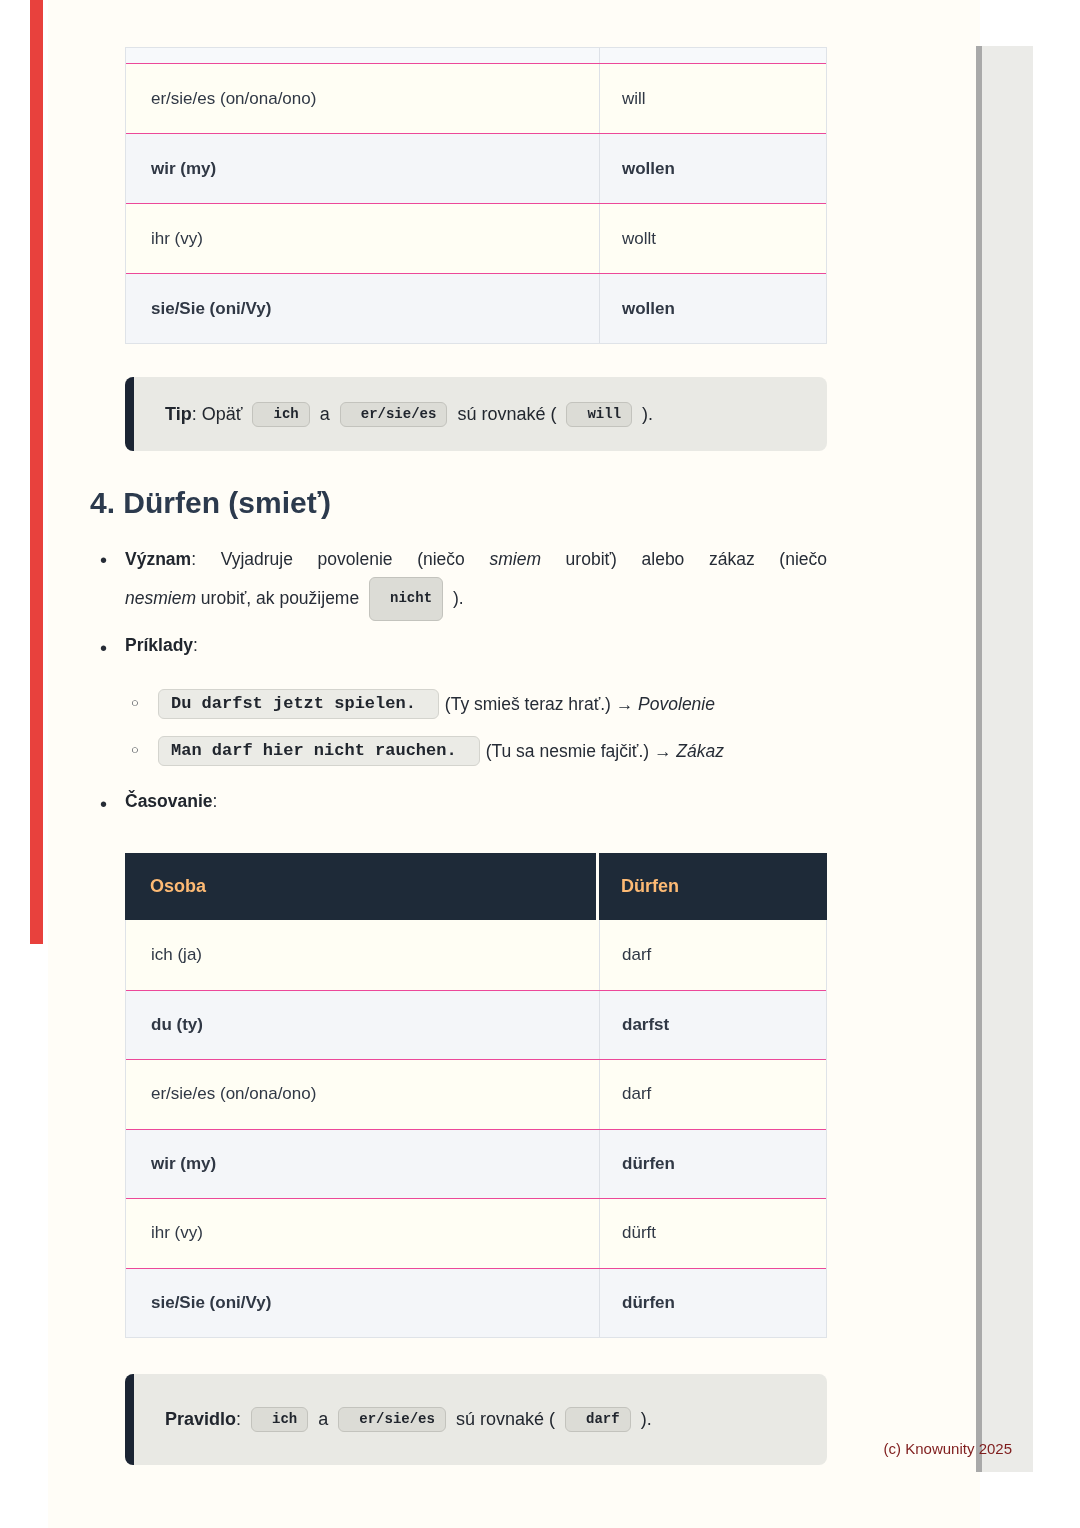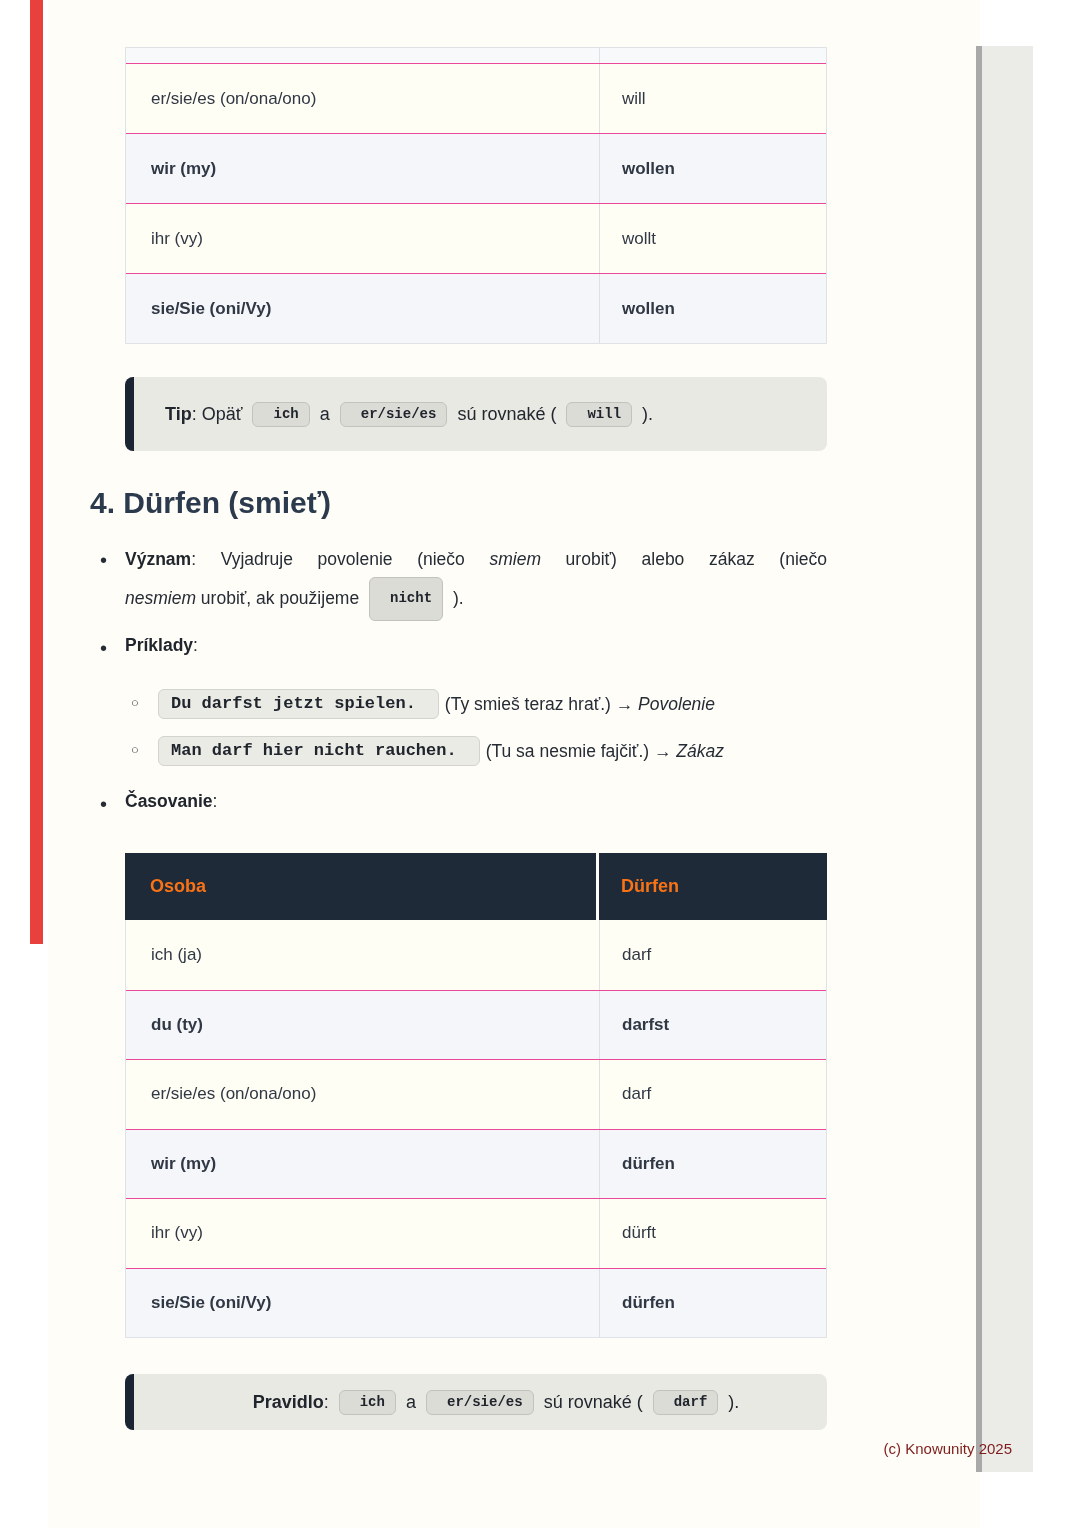--- a/index.html
+++ b/index.html
@@ -40,21 +40,21 @@
   .t-row.first { border-top:none; }
   .cell-l { width:474px; align-self:stretch; display:flex; align-items:center;
             padding-left:25px; box-sizing:border-box; border-right:1px solid #dde1e7; }
   .cell-r { flex:1; padding-left:22px; }
   .bg-warm { background:#fffef4; }
   .bg-cool { background:#f4f6f9;font-weight:bold; }
   .sliver  { height:15px; background:#f7f9fb; }
   .h70 { height:70px; }
   .h695 { height:69.5px; }
 
-  .thead { display:flex; height:67px; font-size:18px; font-weight:bold; color:#f97316; }
+  .thead { display:flex; height:67px; font-size:18px; font-weight:bold; color:#fdba74; }
   .thead .hcell-l {
     width:474px; background:#1e2a38; display:flex; align-items:center;
     padding-left:25px; box-sizing:border-box; border-right:3px solid #fffdf7;
   }
   .thead .hcell-r { flex:1; background:#1e2a38; display:flex; align-items:center; padding-left:22px; }
 
   
   .callout {
     position:absolute; left:125px; width:702px; box-sizing:border-box;
     background:#e9e9e4; border-left:9px solid #1b2433; border-radius:8px;
@@ -191,21 +191,21 @@
       <div class="cell-l">ihr (vy)</div>
       <div class="cell-r">dürft</div>
     </div>
     <div class="t-row h695 bg-cool">
       <div class="cell-l">sie/Sie (oni/Vy)</div>
       <div class="cell-r">dürfen</div>
     </div>
   </div>
 </div>
 
-<div class="callout" style="top:1374px; height:56px;justify-content:center;">
+<div class="callout" style="top:1374px; height:91px;">
   <div class="inner">
     <b class="lbl">Pravidlo</b><span>: </span>
     <span class="chip">ich</span>
     <span>a</span>
     <span class="chip">er/sie/es</span>
     <span>sú rovnaké (</span>
     <span class="chip">darf</span>
     <span>).</span>
   </div>
 </div>

